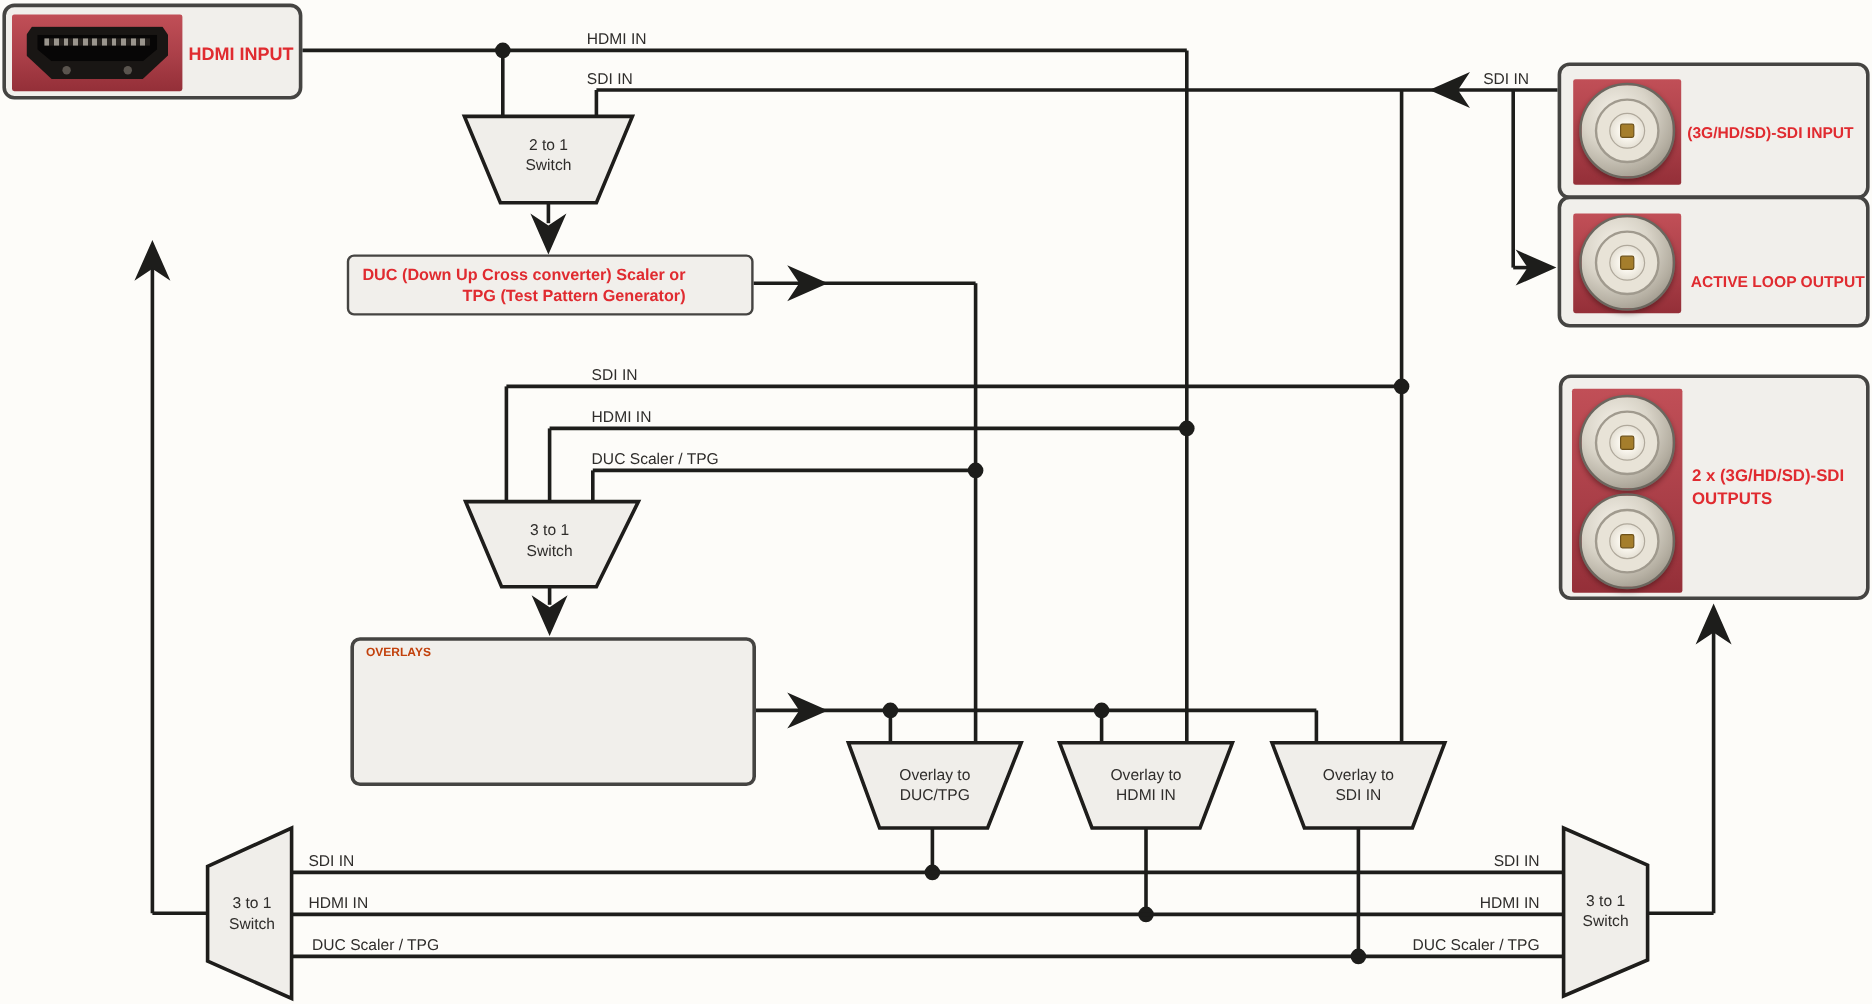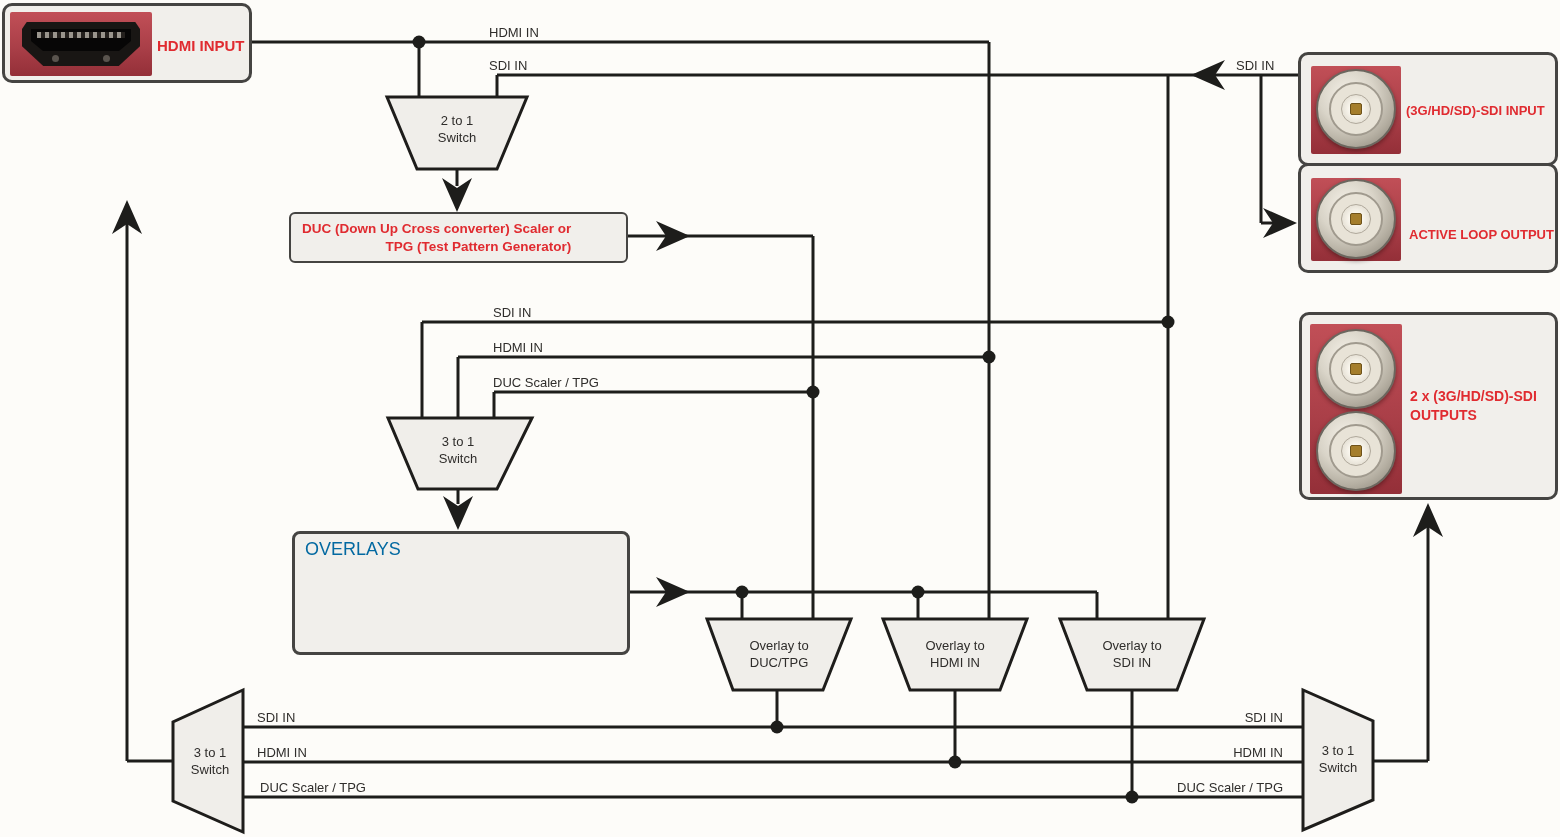--- a/index.html
+++ b/index.html
@@ -38,21 +38,21 @@
     background:#a57e2c;border-radius:2px;border:1px solid #6e521a;}
 
   .wire-label{position:absolute;color:#2f2d2b;font-size:13px;white-space:nowrap;z-index:3;}
   .wire-label.right-col{width:160px;text-align:right;}
   .sw-label{position:absolute;width:120px;text-align:center;color:#2f2d2b;font-size:13px;
             line-height:17px;z-index:3;}
   .sw-label span{display:block;}
 
   .duc-text{position:absolute;left:11px;top:6px;color:#e02b30;font-weight:700;font-size:13.5px;
             line-height:18px;}
-  .ov-title{position:absolute;left:10px;top:5px;color:#0369a1;font-weight:400;font-size:18px;}
+  .ov-title{position:absolute;left:10px;top:5px;color:#c2410c;font-weight:700;font-size:10px;}
   .ov-items{position:absolute;left:10px;top:25px;color:#33312f;font-size:12.7px;line-height:17.6px;}
   .ov-items div{white-space:nowrap;}
 </style>
 </head>
 <body>
 
 <div id="stage">
 
   <svg class="wires" width="1560" height="837" viewBox="0 0 1560 837">
 

